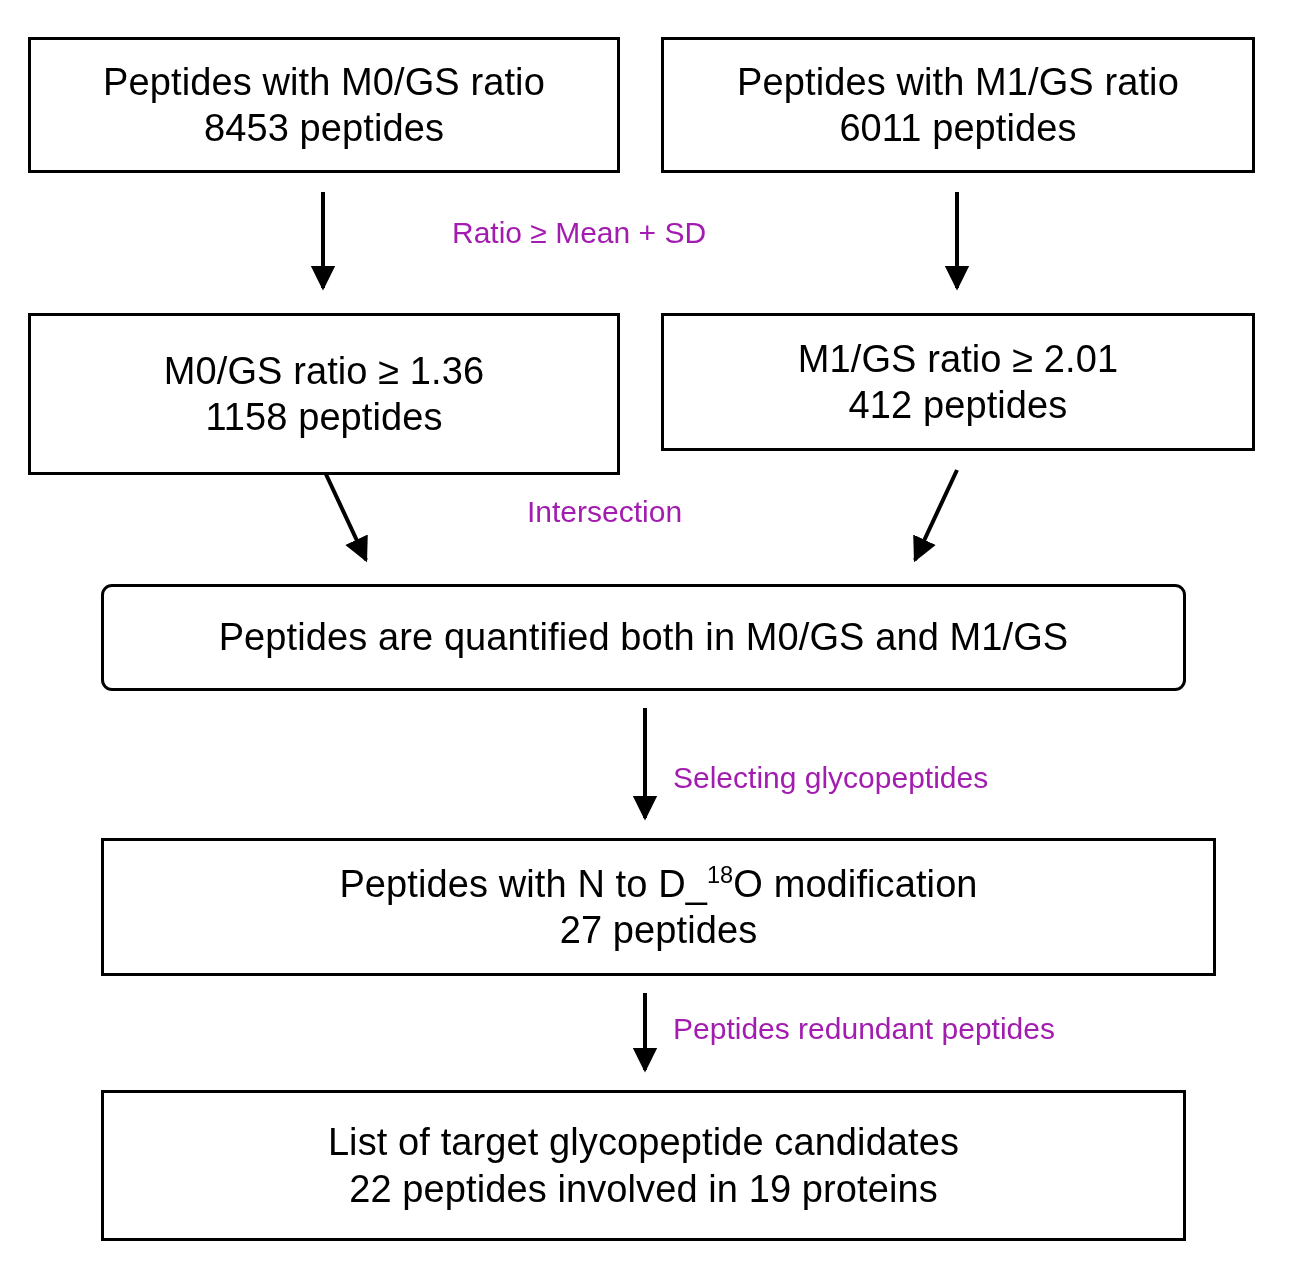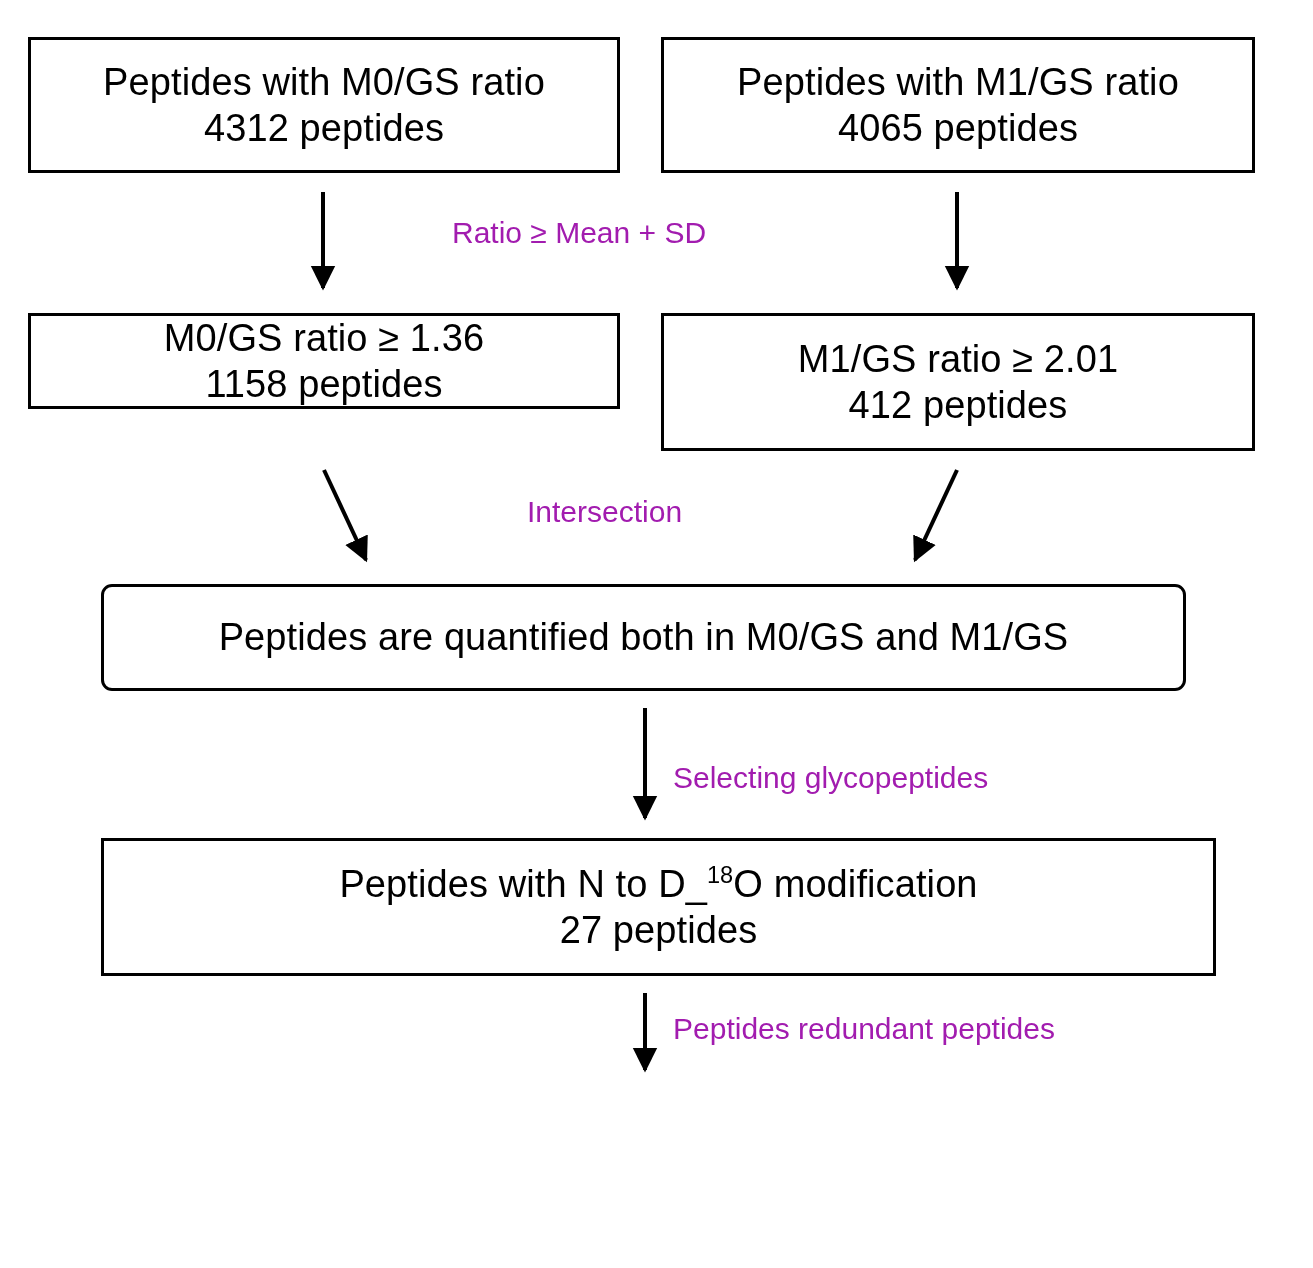--- a/index.html
+++ b/index.html
@@ -54,21 +54,21 @@
     top: 0;
     width: 1313px;
     height: 1268px;
     overflow: visible;
     pointer-events: none;
   }
 
   
   #node-m0-all   { left: 28px;  top: 37px;   width: 592px;  height: 136px; }
   #node-m1-all   { left: 661px; top: 37px;   width: 594px;  height: 136px; }
-  #node-m0-cut   { left: 28px;  top: 313px;  width: 592px;  height: 96px; }
+  #node-m0-cut   { left: 28px;  top: 313px;  width: 592px;  height: 162px; }
   #node-m1-cut   { left: 661px; top: 313px;  width: 594px;  height: 138px; text-align: center; }
   #node-both     { left: 101px; top: 584px;  width: 1085px; height: 107px; border-radius: 11px; }
   #node-nd18o    { left: 101px; top: 838px;  width: 1115px; height: 138px; }
   #node-final    { left: 101px; top: 1090px; width: 1085px; height: 151px; }
 
   
   #label-ratio-mean-sd   { left: 452px; top: 218px; }
   #label-intersection    { left: 527px; top: 497px; }
   #label-selecting       { left: 673px; top: 763px; }
   #label-removing        { left: 673px; top: 1014px; }
@@ -93,26 +93,26 @@
 
     <line x1="957" y1="470" x2="915" y2="560" stroke="#000000" stroke-width="4" marker-end="url(#arrowhead)"></line>
 
     <line x1="645" y1="708" x2="645" y2="818" stroke="#000000" stroke-width="4" marker-end="url(#arrowhead)"></line>
 
     <line x1="645" y1="993" x2="645" y2="1070" stroke="#000000" stroke-width="4" marker-end="url(#arrowhead)"></line>
   </svg>
 
   <div class="node" id="node-m0-all">
     <span class="line">Peptides with M0/GS ratio</span>
-    <span class="line">4312 peptides</span>
+    <span class="line">8453 peptides</span>
   </div>
 
   <div class="node" id="node-m1-all">
     <span class="line">Peptides with M1/GS ratio</span>
-    <span class="line">4065 peptides</span>
+    <span class="line">6011 peptides</span>
   </div>
 
   <div class="edge-label" id="label-ratio-mean-sd">Ratio ≥ Mean + SD</div>
 
   <div class="node" id="node-m0-cut">
     <span class="line">M0/GS ratio ≥ 1.36</span>
     <span class="line">1158 peptides</span>
   </div>
 
   <div class="node" id="node-m1-cut">
@@ -130,14 +130,18 @@
 
   <div class="node" id="node-nd18o">
     <span class="line">
       <span>Peptides with N to D_</span><sup>18</sup><span>O modification</span>
     </span>
     <span class="line">27 peptides</span>
   </div>
 
   <div class="edge-label" id="label-removing">Peptides redundant peptides</div>
 
+  <div class="node" id="node-final">
+    <span class="line">List of target glycopeptide candidates</span>
+    <span class="line">22 peptides involved in 19 proteins</span>
+  </div>
 
 </div>
 
 </body></html>

